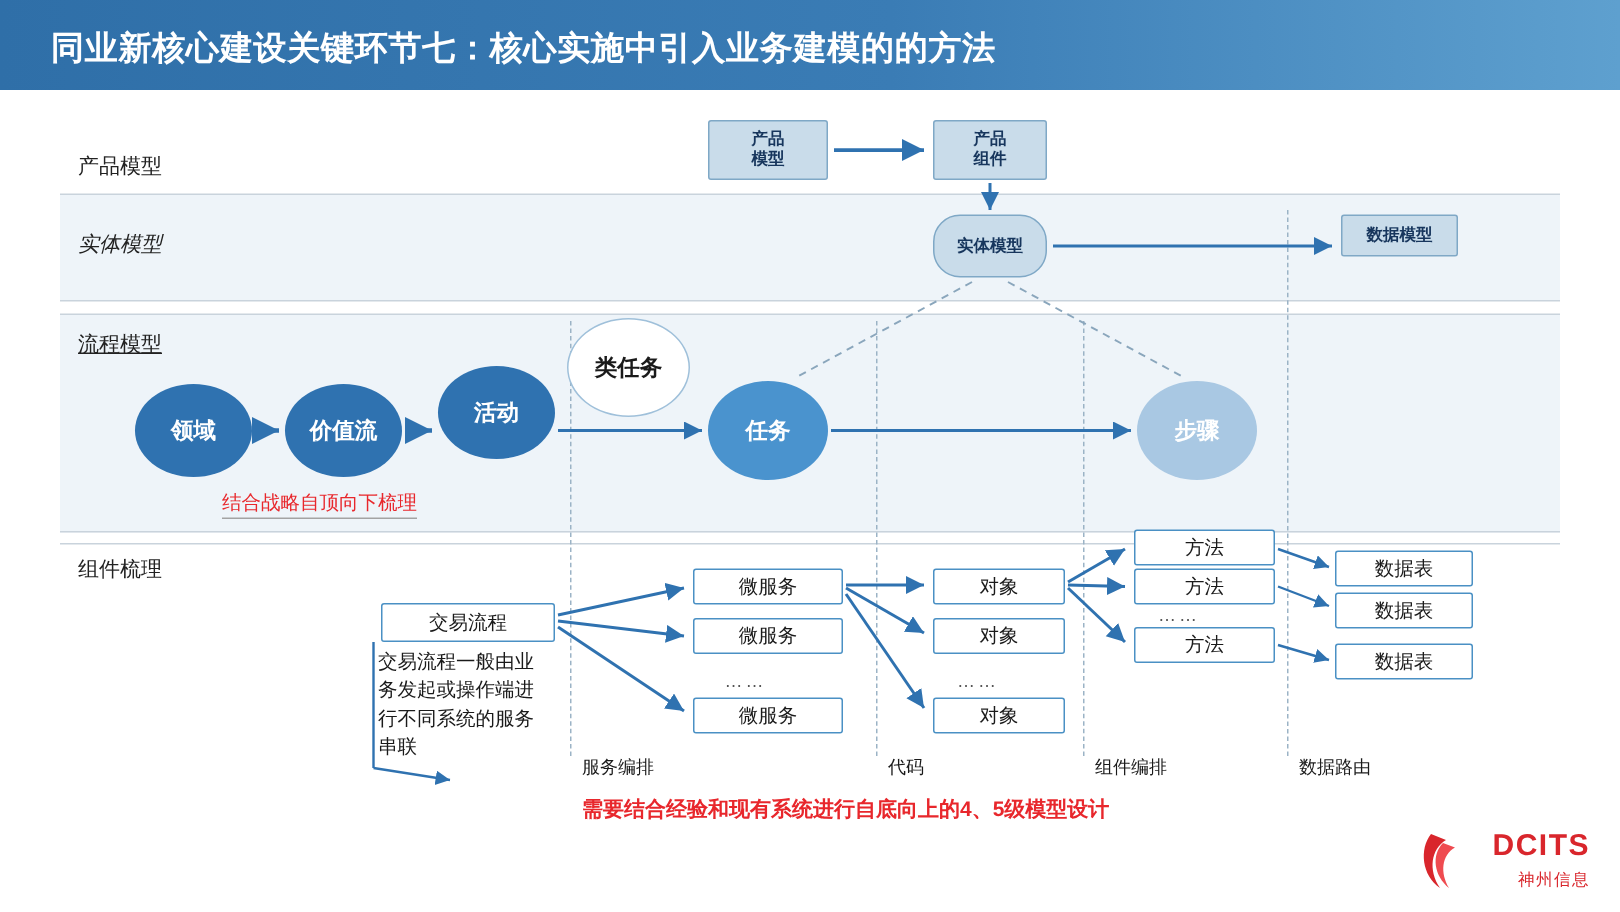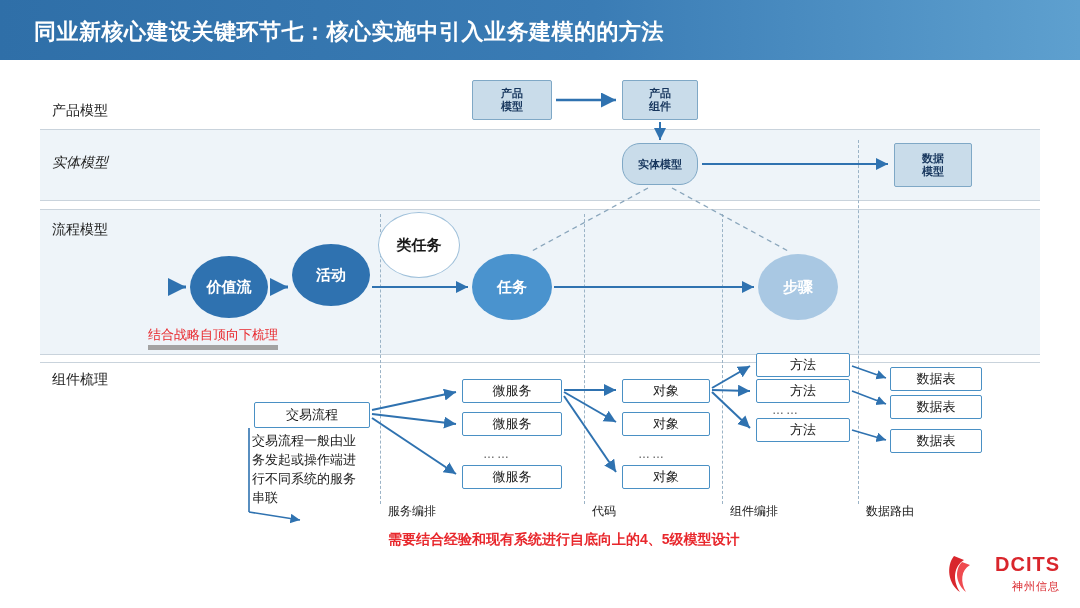--- a/index.html
+++ b/index.html
@@ -61,21 +61,21 @@
   .c-light{background:#a9c8e3;}
   .c-white{
     background:#ffffff;border:1px solid #9fc0da;color:#1a1a1a;
     font-weight:bold;font-size:15px;
   }
 
   
   .note-red{
     position:absolute;color:#e8272c;font-size:13px;white-space:nowrap;font-weight:normal;
   }
-  .note-red.u{border-bottom:5px solid #a3a3a3;padding-bottom:1px;}
+  .note-red.u{border-bottom:1px solid #a3a3a3;padding-bottom:1px;}
   .note-black{
     position:absolute;color:#1a1a1a;font-size:13px;line-height:1.45;
   }
   .caption{position:absolute;color:#1a1a1a;font-size:12px;white-space:nowrap;}
   .dots{position:absolute;color:#555;font-size:12px;letter-spacing:2px;}
 
   
   svg.overlay{position:absolute;left:0;top:0;width:1080px;height:608px;pointer-events:none;}
 
   
@@ -102,21 +102,21 @@
   <div class="band" style="top:210px;height:145px;"></div>
 
   <div class="hline" style="top:129px;"></div>
   <div class="hline" style="top:200px;"></div>
   <div class="hline" style="top:209px;"></div>
   <div class="hline" style="top:354px;"></div>
   <div class="hline" style="top:362px;"></div>
 
   <div class="rowlabel" style="left:52px;top:102px;">产品模型</div>
   <div class="rowlabel" style="left:52px;top:154px;font-style:italic;">实体模型</div>
-  <div class="rowlabel" style="left:52px;top:221px;">流程模型</div>
+  <div class="rowlabel" style="left:52px;top:221px;text-decoration:underline;">流程模型</div>
   <div class="rowlabel" style="left:52px;top:371px;">组件梳理</div>
 
   <div class="vdash" style="left:380px;top:214px;height:290px;"></div>
   <div class="vdash" style="left:584px;top:214px;height:290px;"></div>
   <div class="vdash" style="left:722px;top:214px;height:290px;"></div>
   <div class="vdash" style="left:858px;top:140px;height:364px;"></div>
 
   <div class="box box-blue" style="left:472px;top:80px;width:80px;height:40px;flex-direction:column;">
     <span>产品</span>
     <span>模型</span>
@@ -125,25 +125,28 @@
   <div class="box box-blue" style="left:622px;top:80px;width:76px;height:40px;flex-direction:column;">
     <span>产品</span>
     <span>组件</span>
   </div>
 
   <div class="box box-blue" style="left:622px;top:143px;width:76px;height:42px;flex-direction:row;border-radius:18px;">
     <span>实体</span>
     <span>模型</span>
   </div>
 
-  <div class="box box-blue" style="left:894px;top:143px;width:78px;height:44px;flex-direction:column;">
+  <div class="box box-blue" style="left:894px;top:143px;width:78px;height:28px;">
     <span>数据</span>
     <span>模型</span>
   </div>
 
+  <div class="circle c-dark" style="left:90px;top:256px;width:78px;height:62px;">
+    <span>领域</span>
+  </div>
 
   <div class="circle c-dark" style="left:190px;top:256px;width:78px;height:62px;">
     <span>价值流</span>
   </div>
 
   <div class="circle c-dark" style="left:292px;top:244px;width:78px;height:62px;">
     <span>活动</span>
   </div>
 
   <div class="circle c-white" style="left:378px;top:212px;width:80px;height:64px;">

